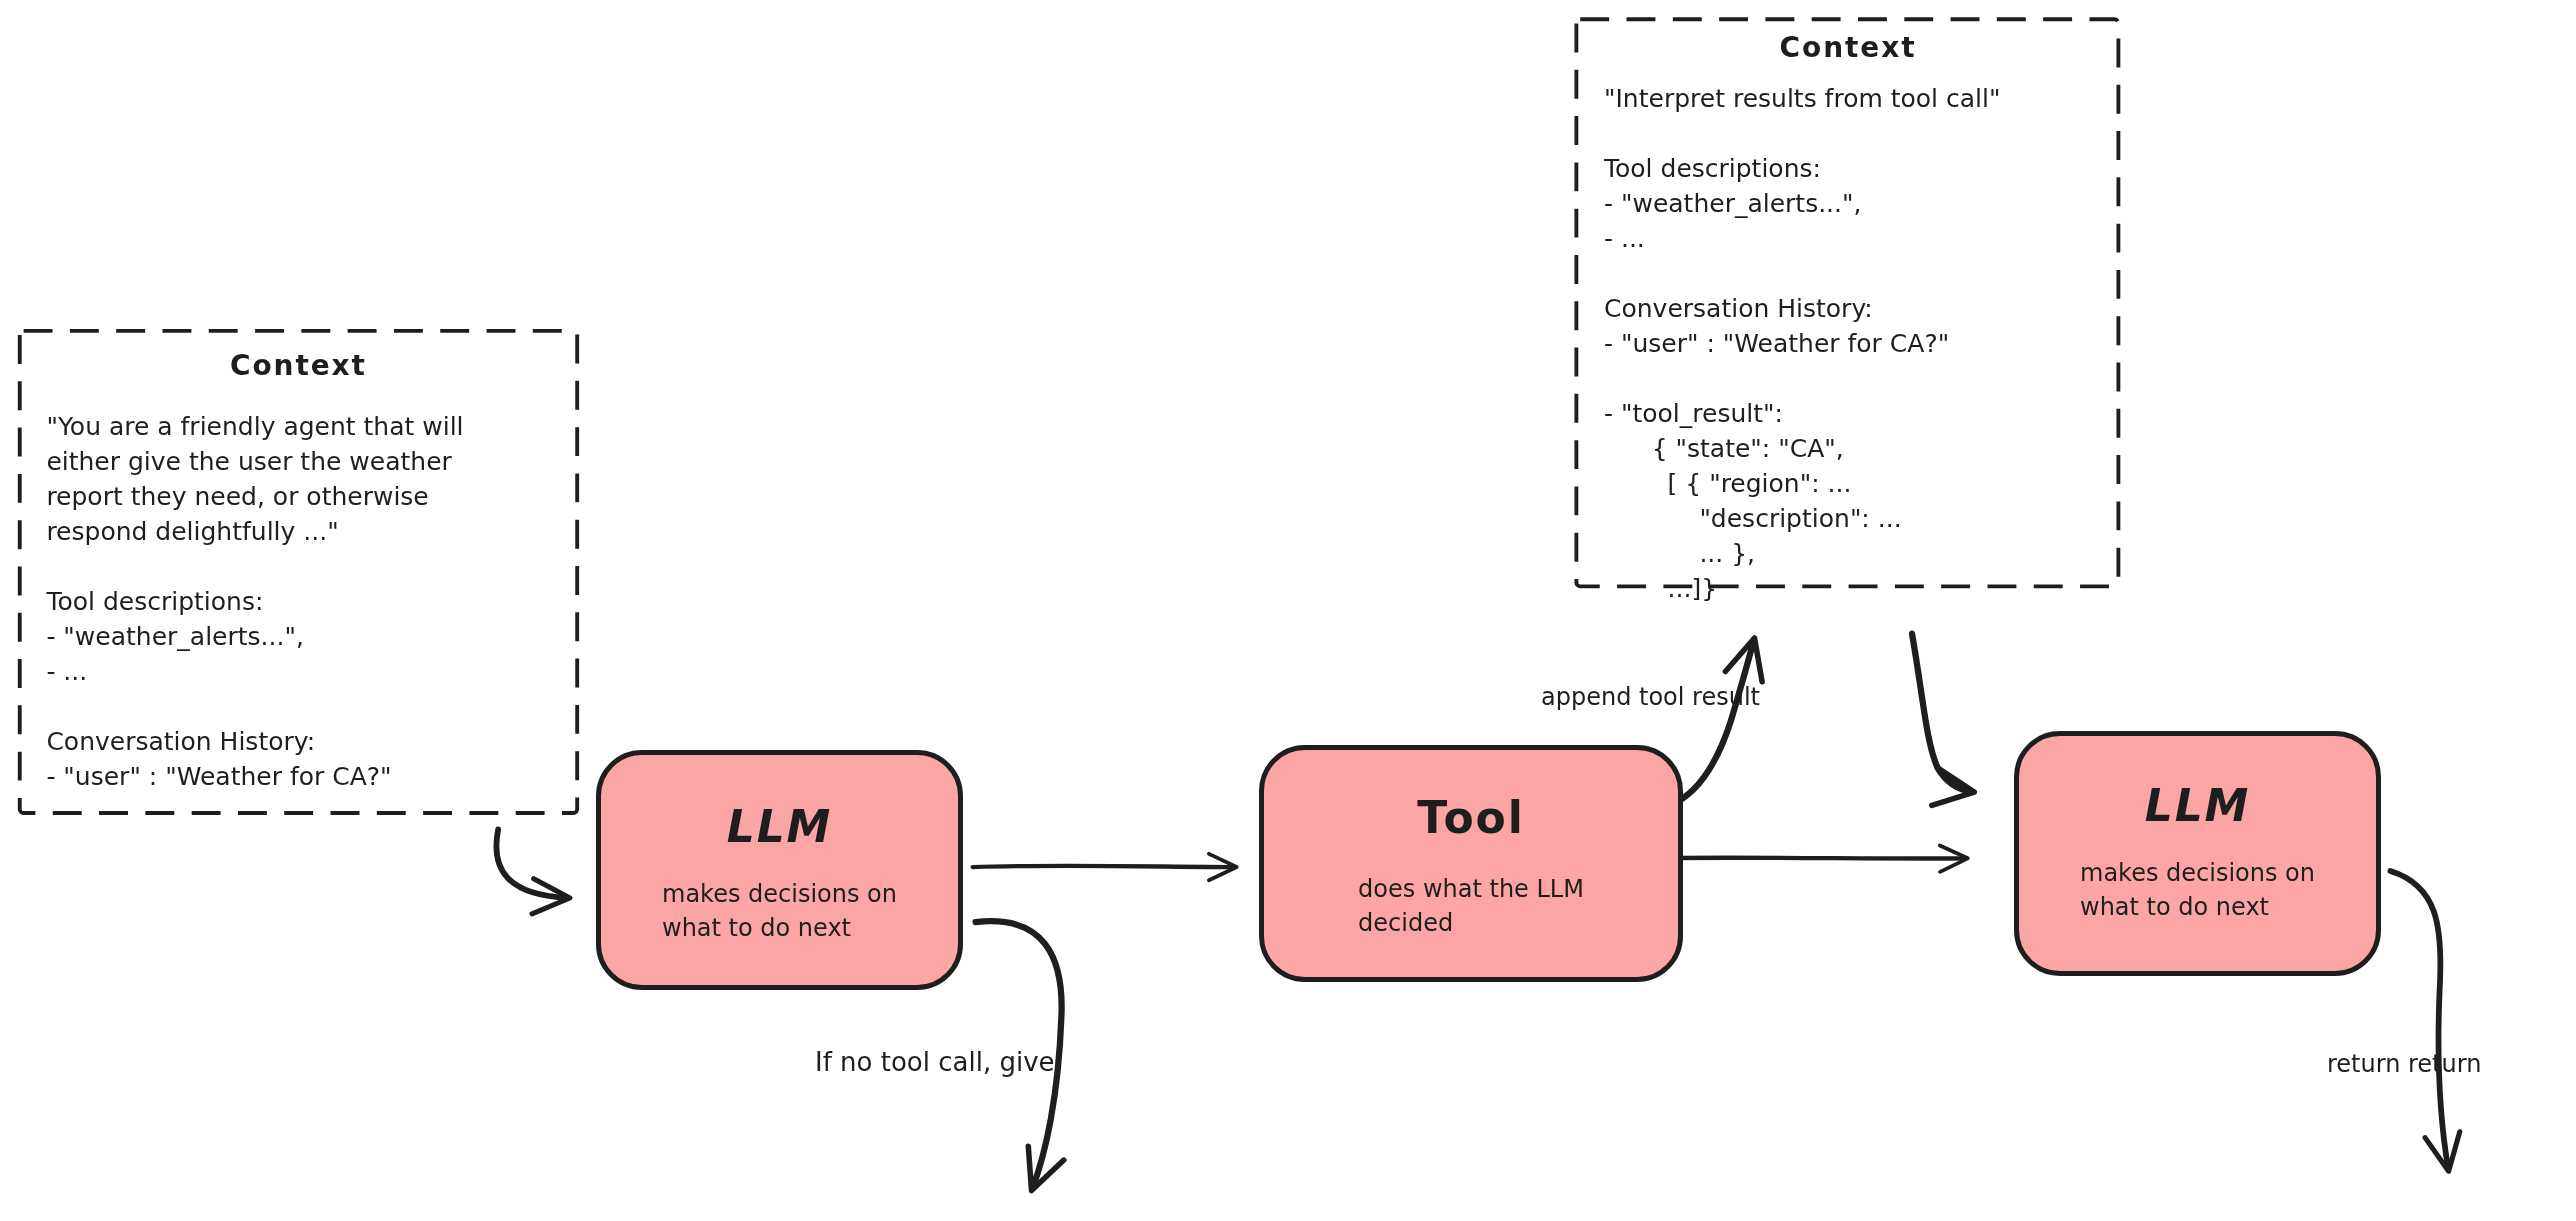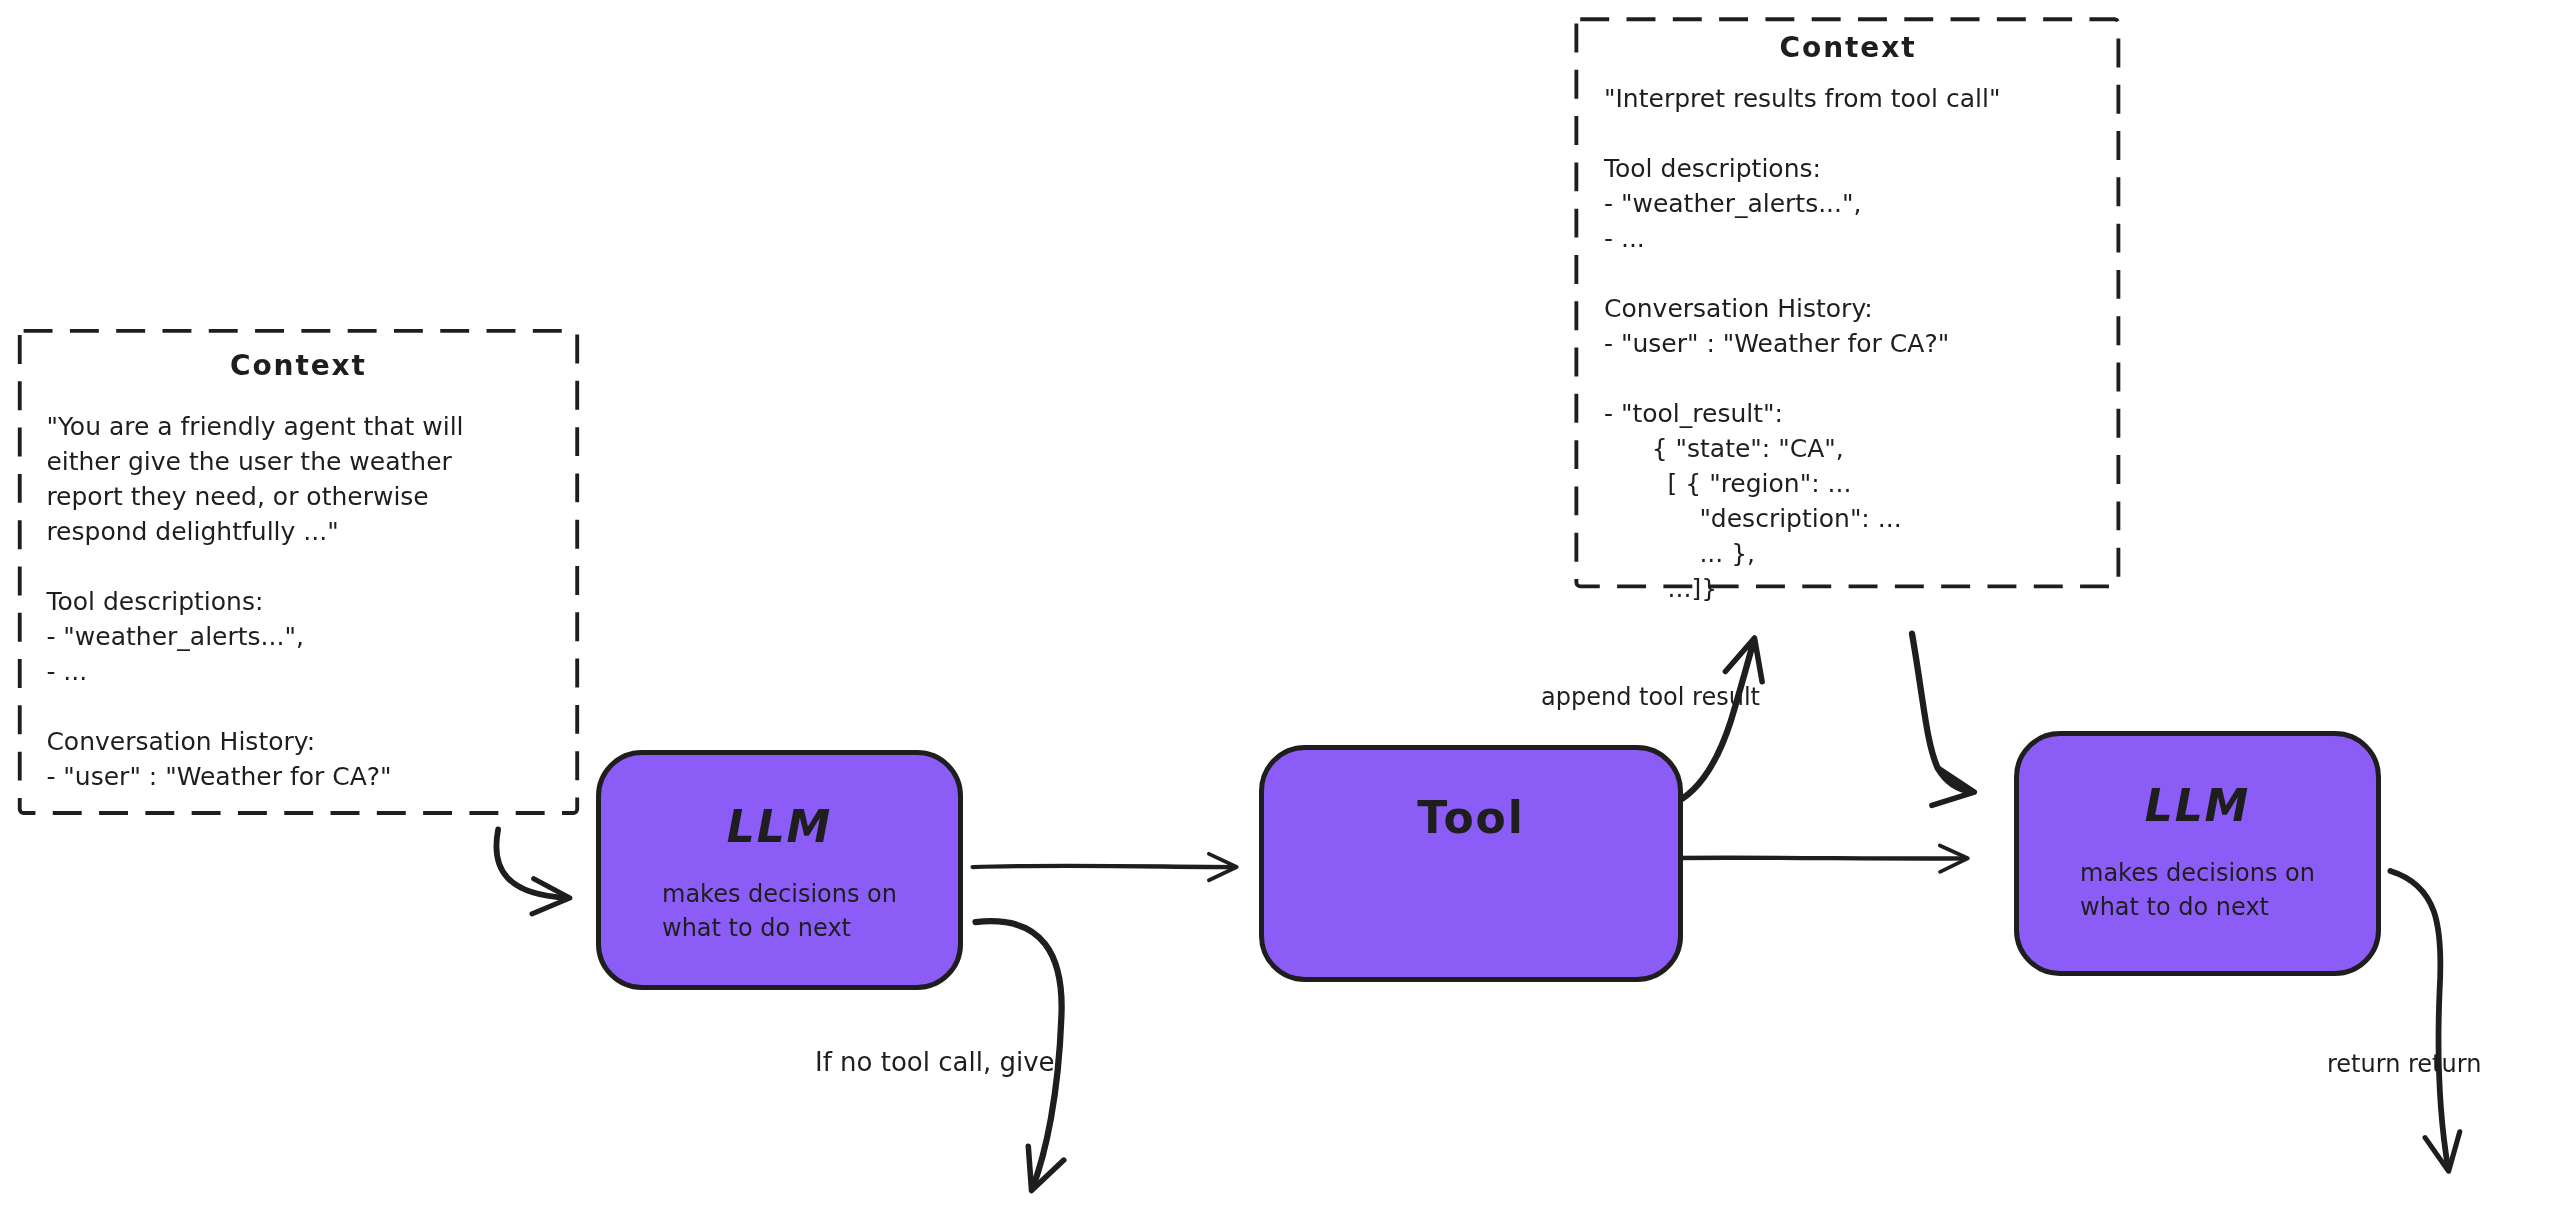--- a/index.html
+++ b/index.html
@@ -39,21 +39,21 @@
   #ctx-left  .ctx-body  { padding: 27px 23px 0 29px; }
   #ctx-right { left: 1575px; top: 17.4px;  width: 546px; height: 571px; }
   #ctx-right .ctx-title { padding-top: 13.5px; }
   #ctx-right .ctx-body  { padding: 17.4px 19.3px 0 29px; }
 
   
   .node-box {
     position: absolute;
     border: 5.8px solid #1e1e1e;
     border-radius: 46px;
-    background: #8b5cf6;
+    background: #fca5a5;
     display: flex;
     flex-direction: column;
     align-items: center;
   }
   .node-title {
     font-size: 44px;
     font-weight: bold;
     letter-spacing: 1.9px;
   }
   .llm-title { font-style: italic; }
@@ -124,20 +124,22 @@
   </div>
 
   <div class="node-box" id="llm1">
     <div class="node-title llm-title">LLM</div>
     <div class="node-sub">makes decisions on
 what to do next</div>
   </div>
 
   <div class="node-box" id="tool">
     <div class="node-title">Tool</div>
+    <div class="node-sub">does what the LLM
+decided</div>
   </div>
 
   <div class="ctx-box" id="ctx-right">
     <div class="ctx-title">Context</div>
     <div class="ctx-body">"Interpret results from tool call"
 
 Tool descriptions:
 - "weather_alerts...",
 - ...
 

